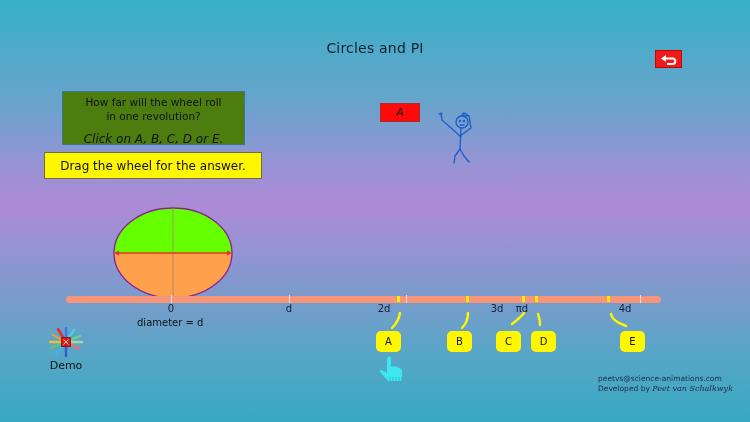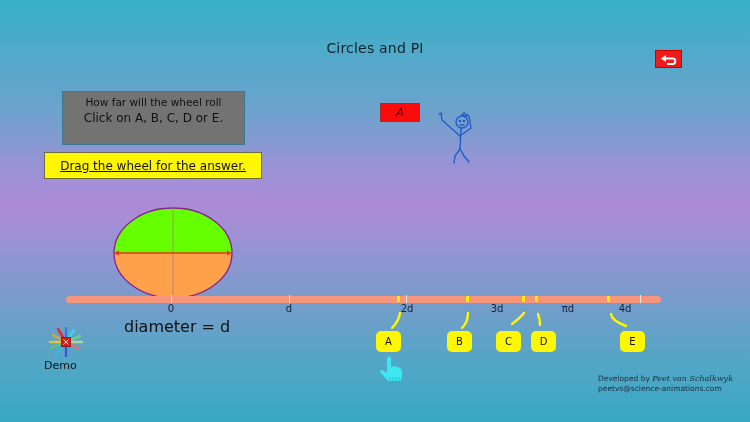--- a/index.html
+++ b/index.html
@@ -5,53 +5,54 @@
   html, body { margin:0; padding:0; }
   body {
     width:750px; height:422px; overflow:hidden; position:relative;
     font-family: "DejaVu Sans", sans-serif;
     background: linear-gradient(180deg, #37b1c7 0%, #6aa3cc 25%, #9a92d6 40%, #ae8ad6 49%, #9a92d4 57%, #7a9bcb 70%, #55a6c6 85%, #37a9c2 100%);
     color:#111;
   }
   .abs { position:absolute; }
   .title { left:0; width:750px; top:40px; text-align:center; font-size:14px; color:#152028; letter-spacing:0.2px; }
   .back-btn { left:655px; top:50px; width:25px; height:16px; background:#ee1b1b; border:1px solid #c00; display:flex; align-items:center; justify-content:center; cursor:pointer; }
-  .question-box { left:62px; top:91px; width:183px; height:54px; background:#737373; border:1px solid #3a7890; text-align:center; font-size:10.5px; line-height:14px; padding-top:3px; box-sizing:border-box; color:#111; }
-  .question-box .l3 { font-size:12px; margin-top:2px; }
-  .hint-box { left:44px; top:152px; width:218px; height:27px; background:#fff700; border:1px solid #6e6e40; font-size:12px; display:flex; align-items:center; justify-content:center; box-sizing:border-box;text-decoration:underline; }
+  .question-box { left:62px; top:91px; width:183px; height:54px; background:#4d7c0f; border:1px solid #3a7890; text-align:center; font-size:10.5px; line-height:14px; padding-top:3px; box-sizing:border-box; color:#111; }
+  .question-box .l3 { font-size:12px; margin-top:9px;font-style:italic; }
+  .hint-box { left:44px; top:152px; width:218px; height:27px; background:#fff700; border:1px solid #6e6e40; font-size:12px; display:flex; align-items:center; justify-content:center; box-sizing:border-box; }
   .answer-badge { left:380px; top:103px; width:40px; height:19px; background:#ff0a0a; border:1px solid #aa2b2b; display:flex; align-items:center; justify-content:center; font-size:11px; font-style:italic; box-sizing:border-box; }
   .stickman { left:428px; top:108px; }
   .wheel { left:112px; top:207px; }
   .track { left:66px; top:296px; width:595px; height:7px; background:#f7957a; border-radius:4px; }
   .tick { width:1px; height:8px; background:#e6e6e6; top:295px; }
   .mark { width:3px; height:6px; background:#fff600; border-radius:1px; top:296px; }
   .axis-label { font-size:10px; color:#152038; top:303px; transform:translateX(-50%); }
-  .diam-label { left:124px; top:317px; font-size:16px; color:#111; }
+  .diam-label { left:137px; top:317px; font-size:10px; color:#111; }
   .opt-btn { width:25px; height:21px; background:#fff700; border-radius:5px; display:flex; align-items:center; justify-content:center; font-size:10px; top:331px; cursor:pointer; }
   .connector { top:311px; }
-  .demo { left:44px; top:327px; width:44px; text-align:left; cursor:pointer; }
+  .demo { left:44px; top:327px; width:44px; text-align:center; cursor:pointer; }
   .demo-label { font-size:11px; color:#111; margin-top:-2px; }
   .credits { left:598px; top:374px; font-size:7.5px; color:#1d2a44; line-height:10px; }
   .credits .sig { font-family:"DejaVu Serif", serif; font-style:italic; font-size:8px; }
   .hand { left:376px; top:355px; }
 </style>
 </head>
 <body>
 
 <div class="abs title">Circles and PI</div>
 
 <div class="abs back-btn">
   <svg width="18" height="11" viewBox="0 0 18 11">
     <path d="M6 1 L1 4.5 L6 8 Z" fill="#fff"></path>
     <path d="M5 4.5 H13 A2.8 2.8 0 0 1 13 10 H7" fill="none" stroke="#fff" stroke-width="2"></path>
   </svg>
 </div>
 
 <div class="abs question-box">
   <div>How far will the wheel roll</div>
+  <div>in one revolution?</div>
   <div class="l3">Click on A, B, C, D or E.</div>
 </div>
 
 <div class="abs hint-box">Drag the wheel for the answer.</div>
 
 <div class="abs answer-badge">A</div>
 
 <svg class="abs stickman" width="50" height="60" viewBox="0 0 50 60">
   <g fill="none" stroke="#1e60c8" stroke-width="1.4" stroke-linecap="round">
     <circle cx="34" cy="14" r="6"></circle>
@@ -85,23 +86,23 @@
 <div class="abs tick" style="left:640px"></div>
 
 <div class="abs mark" style="left:397px"></div>
 <div class="abs mark" style="left:466px"></div>
 <div class="abs mark" style="left:522px"></div>
 <div class="abs mark" style="left:535px"></div>
 <div class="abs mark" style="left:607px"></div>
 
 <div class="abs axis-label" style="left:171px">0</div>
 <div class="abs axis-label" style="left:289px">d</div>
-<div class="abs axis-label" style="left:407px">2d</div>
+<div class="abs axis-label" style="left:384px">2d</div>
 <div class="abs axis-label" style="left:497px">3d</div>
-<div class="abs axis-label" style="left:568px">πd</div>
+<div class="abs axis-label" style="left:522px">πd</div>
 <div class="abs axis-label" style="left:625px">4d</div>
 
 <div class="abs diam-label">diameter = d</div>
 
 <svg class="abs connector" style="left:380px" width="300" height="24" viewBox="0 0 300 24">
   <g fill="none" stroke="#fff600" stroke-width="2.4" stroke-linecap="round">
     <path d="M20 2 Q19 10 12 17"></path>
     <path d="M88 2 Q88 11 82 17"></path>
     <path d="M144 2 Q140 7 132 13"></path>
     <path d="M158 3 Q160 8 160 14"></path>
@@ -135,18 +136,18 @@
       <line x1="22" y1="15" x2="6" y2="15" stroke="#e8c040"></line>
       <line x1="22" y1="15" x2="9" y2="8" stroke="#d8a838"></line>
     </g>
     <rect x="17.5" y="10.5" width="9" height="9" fill="#e01818" stroke="#801010" stroke-width="0.8"></rect>
     <path d="M19.5 12.5 L24.5 17.5 M24.5 12.5 L19.5 17.5" stroke="#ffd0d0" stroke-width="1"></path>
   </svg>
   <div class="demo-label">Demo</div>
 </div>
 
 <div class="abs credits">
+  <div>peetvs@science-animations.com</div>
   <div>
     <span>Developed by</span>
     <span class="sig">Peet van Schalkwyk</span>
   </div>
-  <div>peetvs@science-animations.com</div>
 </div>
 
 </body></html>

